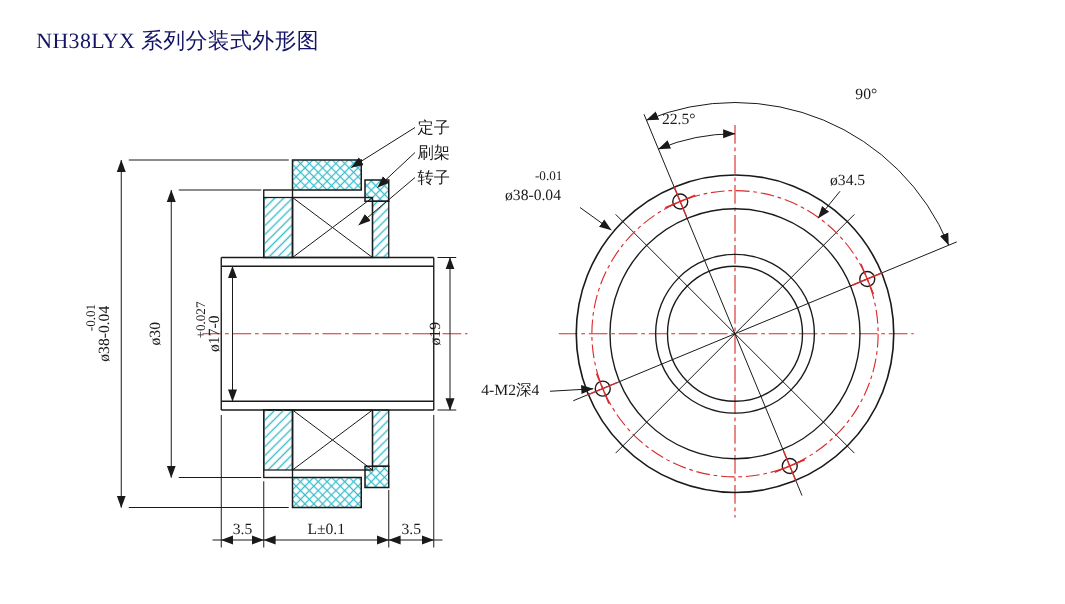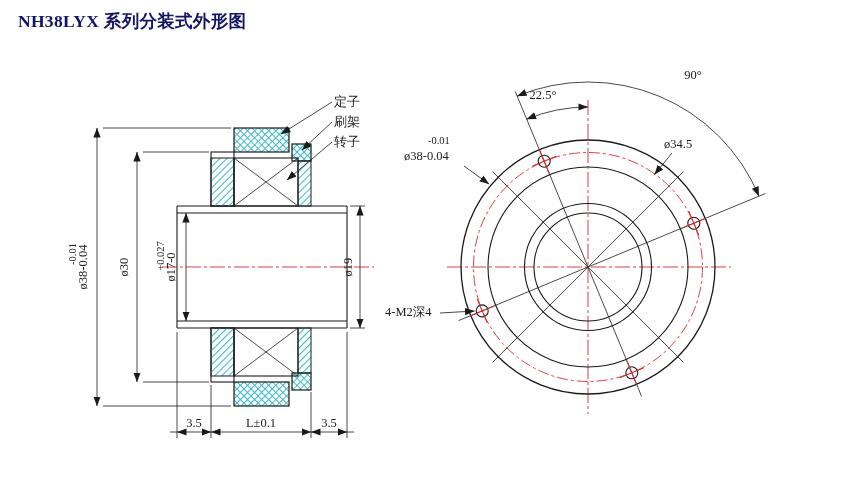--- a/index.html
+++ b/index.html
@@ -1,18 +1,18 @@
 <!DOCTYPE html>
 <html><head>
 <meta charset="utf-8">
 <style>
   html,body{margin:0;padding:0;}
   body{width:852px;height:483px;background:#ffffff;position:relative;overflow:hidden;
        font-family:"Liberation Serif","DejaVu Serif",serif;}
-  .title{position:absolute;left:17px;top:8px;margin:1px;font-size:17.5px;font-weight:bold;
+  .title{position:absolute;left:17px;top:8px;margin:12px;font-size:17.5px;font-weight:normal;
          color:#141466;letter-spacing:.3px;z-index:2;}
   svg{position:absolute;left:0;top:0;}
   text{fill:#1a1a1a;font-family:"Liberation Serif","DejaVu Serif",serif;}
   .dim{font-size:12.5px;}
   .dimsm{font-size:10.5px;}
   .cjk{font-size:13px;}
   .ol{stroke:#1a1a1a;stroke-width:1.3;fill:none;}
   .ol2{stroke:#1a1a1a;stroke-width:1.1;fill:none;}
   .thin{stroke:#1a1a1a;stroke-width:.8;fill:none;}
   .red{stroke:#d92b2b;stroke-width:.9;fill:none;}

